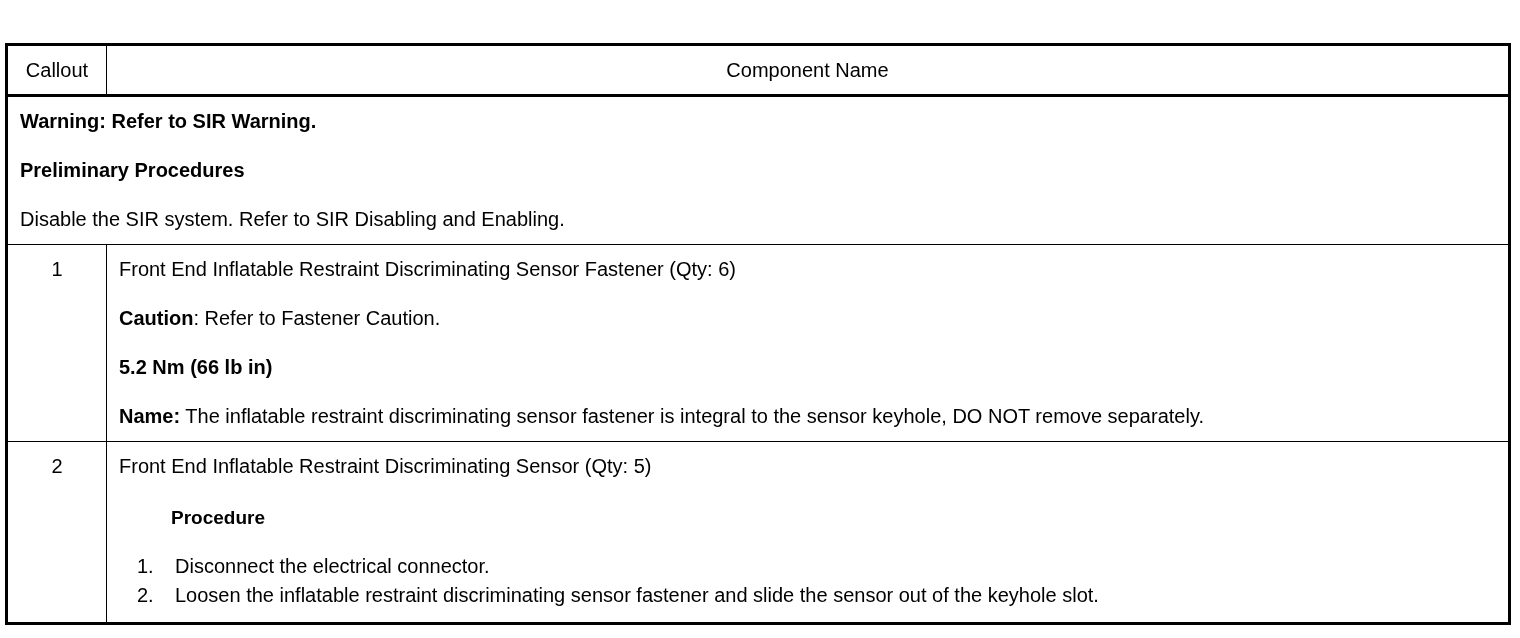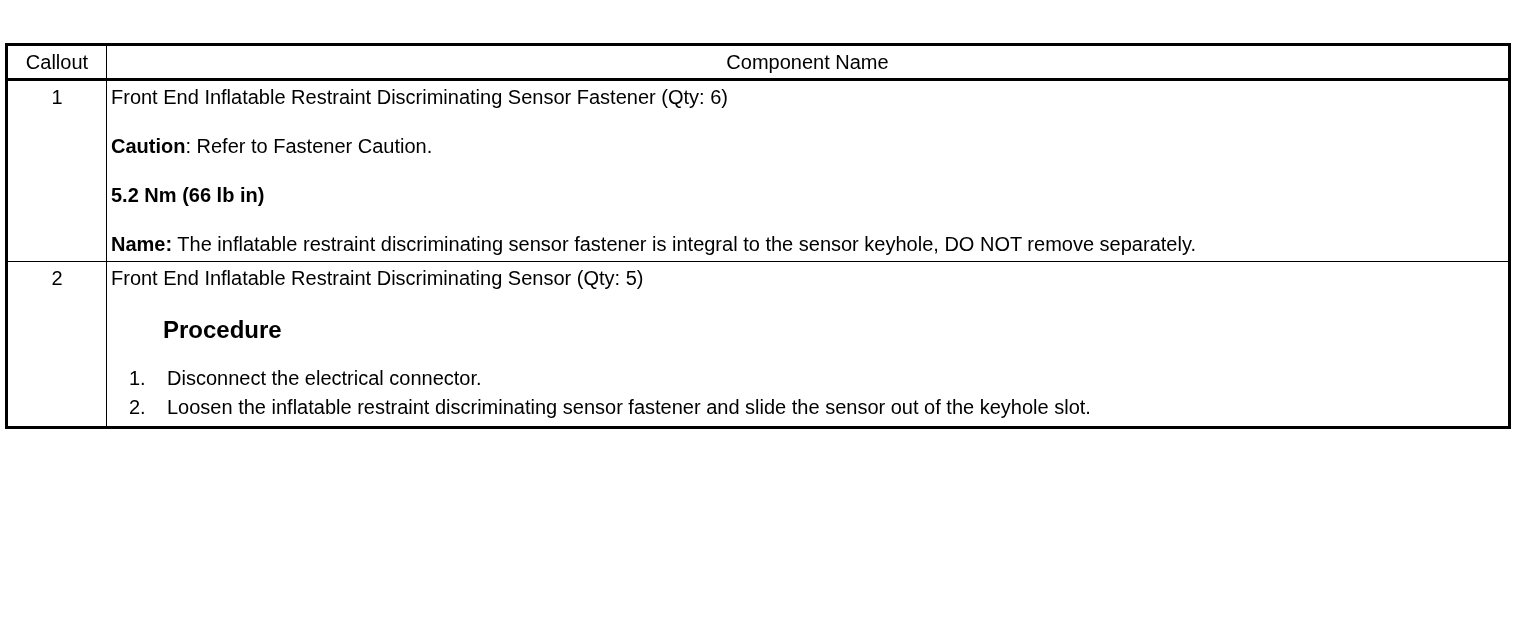--- a/index.html
+++ b/index.html
@@ -38,21 +38,21 @@
   }
   table.spec {
     border-collapse: collapse;
     width: 1505px;
     table-layout: fixed;
     border: 3px solid #000;
   }
   table.spec td, table.spec th {
     border: 1px solid #000;
     vertical-align: top;
-    padding: 4px;
+    padding: 12px;
     font-weight: normal;
   }
   .col-callout { width: 100px; }
   .col-name { width: 1403px; }
 
   thead th {
     border-bottom: 3px solid #000 !important;
   }
   .th-callout {
     font-size: 20px;
@@ -84,21 +84,21 @@
     text-align: center;
     vertical-align: middle;
     font-size: 20px;
     line-height: 24px;
   }
   .name-cell {
     padding: 8px 8px 10px 8px;
   }
   .proc-head {
     font-weight: bold;
-    font-size: 24px;
+    font-size: 19px;
     line-height: 25px;
     margin-top: 26px;
     margin-left: 52px;
   }
   ol.steps {
     margin: 22px 0 0 0;
     padding: 0 0 0 0;
     list-style: none;
     font-size: 20px;
     line-height: 29px;
@@ -127,20 +127,27 @@
         <col class="col-name">
       </colgroup>
       <thead>
         <tr>
           <th class="th-callout">Callout</th>
           <th class="th-name">Component Name</th>
         </tr>
       </thead>
       <tbody>
 
+        <tr>
+          <td class="full-cell" colspan="2">
+            <div class="blk"><span class="bold">Warning:</span><span class="bold"> Refer to SIR Warning.</span></div>
+            <div class="blk bold">Preliminary Procedures</div>
+            <div class="blk">Disable the SIR system. Refer to SIR Disabling and Enabling.</div>
+          </td>
+        </tr>
 
         <tr>
           <td class="callout-cell">1</td>
           <td class="name-cell">
             <div class="blk">Front End Inflatable Restraint Discriminating Sensor Fastener (Qty: 6)</div>
             <div class="blk"><span class="bold">Caution</span><span>: Refer to Fastener Caution.</span></div>
             <div class="blk bold">5.2 Nm (66 lb in)</div>
             <div class="blk"><span class="bold">Name:</span><span> The inflatable restraint discriminating sensor fastener is integral to the sensor keyhole, DO NOT remove separately.</span></div>
           </td>
         </tr>

